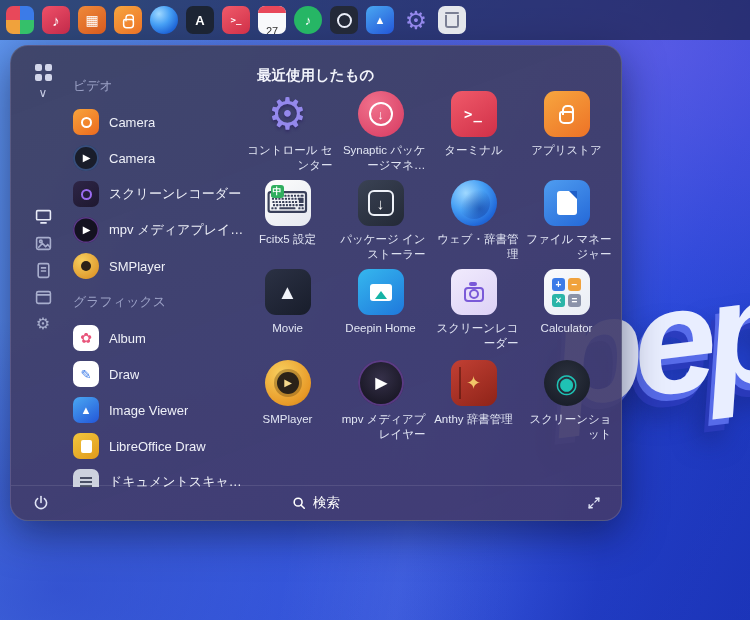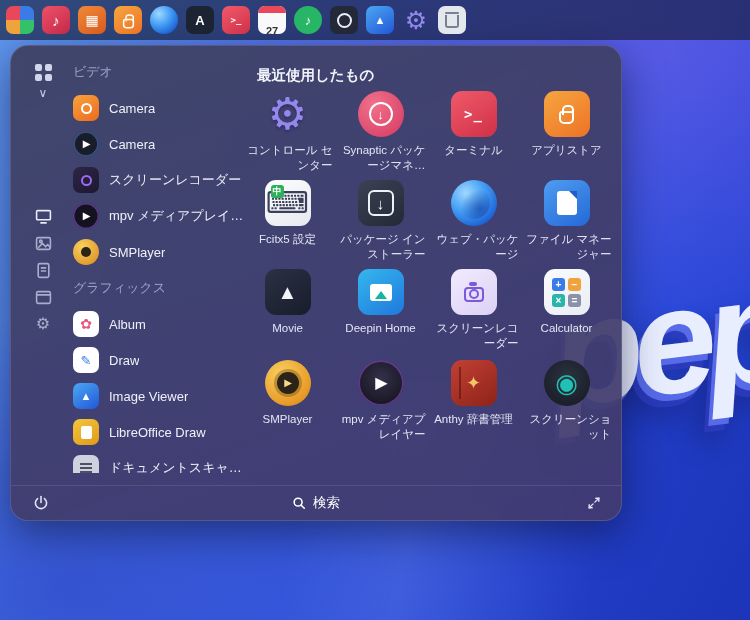--- a/index.html
+++ b/index.html
@@ -26,21 +26,21 @@
   .ti-launcher { background:conic-gradient(#3b7be8 0 25%, #35c06a 25% 50%, #f0a23c 50% 75%, #e8485a 75% 100%); }
   .ti-music { background:linear-gradient(145deg,#ef5068,#c22a4a); } .ti-music .g-t { font-size:15px; }
   .ti-box { background:linear-gradient(145deg,#ef8a3a,#d85a1e); } .ti-box .g-t { font-size:14px; }
   .ti-bag { background:linear-gradient(145deg,#f7a63f,#ed7226); }
   .ti-ff, .ai-ff { background:radial-gradient(circle at 32% 28%, #9fd8ff, #47a0f5 40%, #1f66d8 75%, #1650b8); border-radius:50%; }
   .ti-editor { background:#1c2434; } .ti-editor .g-t { font-size:13px; font-weight:bold; }
   .ti-term { background:linear-gradient(145deg,#f05a6a,#d03048); }
   .ti-term .g-t { font-family:"DejaVu Sans Mono",monospace; font-size:9px; font-weight:bold; }
   .ti-cal { background:#f8f9fb; }
   .ti-cal::before { content:''; position:absolute; top:0; left:0; width:100%; height:7px; background:#e8485a; }
-  .cal-day { font-size:11px; font-weight:bold; color:#333; margin-top:22px; }
+  .cal-day { font-size:11px; font-weight:normal; color:#333; margin-top:22px; }
   .ti-note { background:#26b665; border-radius:50%; } .ti-note .g-t { font-size:13px; }
   .ti-cam { background:#232938; }
   .ti-cam::after { content:''; width:11px; height:11px; border:2px solid #e9edf8; border-radius:50%; }
   .ti-iv { background:linear-gradient(145deg,#4aa8f2,#2356d8); } .ti-iv .g-t { font-size:11px; }
   .ti-cc { background:transparent; } .ti-cc .g-t { color:#9488ec; font-size:25px; }
   .ti-trash { background:#e4e7ec; flex-direction:column; display:flex; gap:1px; }
   .ti-trash::before { content:''; width:14px; height:2px; background:#7a8094; border-radius:1px; }
   .ti-trash::after { content:''; width:10px; height:11px; border:2px solid #7a8094; border-top:none; border-radius:0 0 3px 3px; }
   .bag { width:15px; height:13px; border:2.5px solid #fff; border-radius:3px 3px 5px 5px; position:relative; margin-top:6px; }
   .bag::before { content:''; position:absolute; top:-8px; left:1px; width:8px; height:8px;
@@ -53,21 +53,21 @@
     border:1px solid rgba(255,255,255,0.13); box-shadow:0 12px 40px rgba(8,12,40,0.5); overflow:hidden; }
 
   .rail { position:absolute; left:14px; top:0; width:36px; height:100%; display:flex; flex-direction:column; align-items:center; }
   .sq-grid { margin-top:18px; display:grid; grid-template-columns:7px 7px; grid-auto-rows:7px; gap:3px; cursor:pointer; }
   .sq-grid i { background:#d2d6ea; border-radius:2px; }
   .chev { color:#c7cce4; font-size:12px; margin-top:5px; }
   .rail-group { position:absolute; top:162px; left:0; width:36px; display:flex; flex-direction:column; align-items:center; gap:10px; }
   .rail-group svg { display:block; }
   .rail-gear { color:#a8aecd; font-size:16px; font-style:normal; line-height:1; }
 
-  .sidebar { position:absolute; left:52px; top:8px; width:180px; height:419px; overflow:hidden; }
+  .sidebar { position:absolute; left:52px; top:22px; width:180px; height:419px; overflow:hidden; }
   .cat-header { height:36px; display:flex; align-items:center; padding-left:10px; color:#9ba1c6; font-size:13px; }
   .cat-row { height:36px; display:flex; align-items:center; gap:10px; padding-left:10px; border-radius:8px; cursor:pointer; }
   .cat-label { color:#eef0f8; font-size:13px; white-space:nowrap; overflow:hidden; }
   .si { width:26px; height:26px; border-radius:7px; display:flex; align-items:center; justify-content:center; position:relative; flex:none; }
   .lens { width:11px; height:11px; border:2px solid #fff; border-radius:50%; }
   .lens-p { border-color:#9b6bf0; }
   .si-camera { background:linear-gradient(145deg,#f8a43c,#ec6a1e); }
   .si-movie { background:#191d2a; border-radius:50%; box-shadow:inset 0 0 0 2px rgba(100,150,245,0.4); }
   .si-movie .g-s, .si-mpv .g-s { color:#fff; font-size:10px; margin-left:1px; }
   .si-srec { background:linear-gradient(145deg,#2e2546,#1e1830); }
@@ -339,21 +339,21 @@
               <span class="pkg-box">
                 <span class="g">↓</span>
               </span>
             </div>
           <div class="cl">パッケージ インストーラー</div>
         </div>
         <div class="cell">
           <div class="ai ai-ff">
               <span class="ff-in"></span>
             </div>
-          <div class="cl">ウェブ・パッケージ</div>
+          <div class="cl">ウェブ・辞書管理</div>
         </div>
         <div class="cell">
           <div class="ai ai-fm">
               <span class="doc"></span>
             </div>
           <div class="cl">ファイル マネージャー</div>
         </div>
 
         <div class="cell">
           <div class="ai ai-mail">

